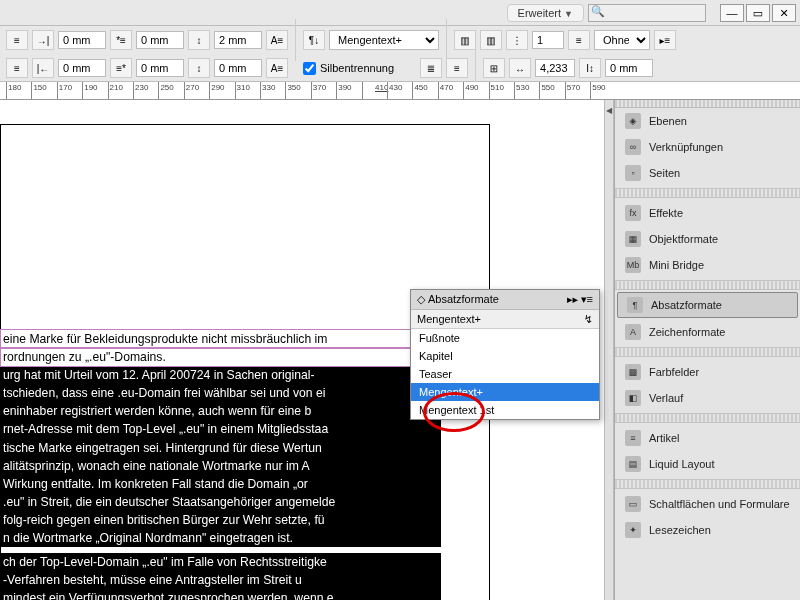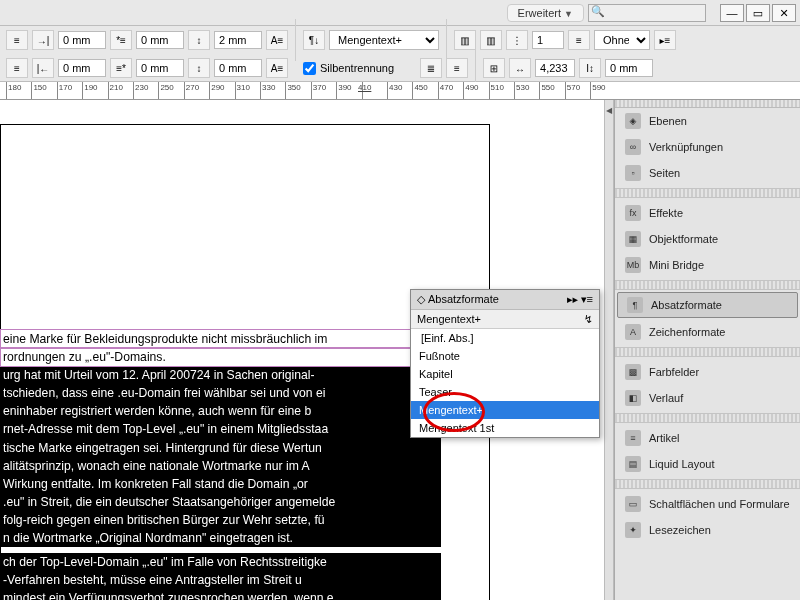--- a/index.html
+++ b/index.html
@@ -151,21 +151,21 @@
     <div class="ticklbl" style="left: 236.6px;">310</div>
     <div class="tick" style="left: 260px;"></div>
     <div class="ticklbl" style="left: 262px;">330</div>
     <div class="tick" style="left: 285.4px;"></div>
     <div class="ticklbl" style="left: 287.4px;">350</div>
     <div class="tick" style="left: 310.8px;"></div>
     <div class="ticklbl" style="left: 312.8px;">370</div>
     <div class="tick" style="left: 336.2px;"></div>
     <div class="ticklbl" style="left: 338.2px;">390</div>
     <div class="tick" style="left: 361.6px;"></div>
-    <div class="ticklbl" style="left: 358px; text-decoration: underline;">410</div>
+    <div class="ticklbl" style="left: 375px; text-decoration: underline;">410</div>
     <div class="tick" style="left: 387px;"></div>
     <div class="ticklbl" style="left: 389px;">430</div>
     <div class="tick" style="left: 412.4px;"></div>
     <div class="ticklbl" style="left: 414.4px;">450</div>
     <div class="tick" style="left: 437.8px;"></div>
     <div class="ticklbl" style="left: 439.8px;">470</div>
     <div class="tick" style="left: 463.2px;"></div>
     <div class="ticklbl" style="left: 465.2px;">490</div>
     <div class="tick" style="left: 488.6px;"></div>
     <div class="ticklbl" style="left: 490.6px;">510</div>
@@ -277,21 +277,20 @@
 <div class="flyout">
   <div class="flyout-head">
     <span>◇ <span>Absatzformate</span></span>
     <span>▸▸ ▾≡</span>
   </div>
   <div class="flyout-sub">
     <span>Mengentext+</span>
     <span style="float:right">↯</span>
   </div>
   <div class="flyout-list" id="flyout-list">
-      <div class="flyout-item">[Einf. Abs.]</div>
       <div class="flyout-item indent">Fußnote</div>
       <div class="flyout-item indent">Kapitel</div>
       <div class="flyout-item indent">Teaser</div>
       <div class="flyout-item indent selected">Mengentext+</div>
       <div class="flyout-item indent">Mengentext 1st</div>
     </div>
 </div>
 
 <div class="anno"></div>
 

